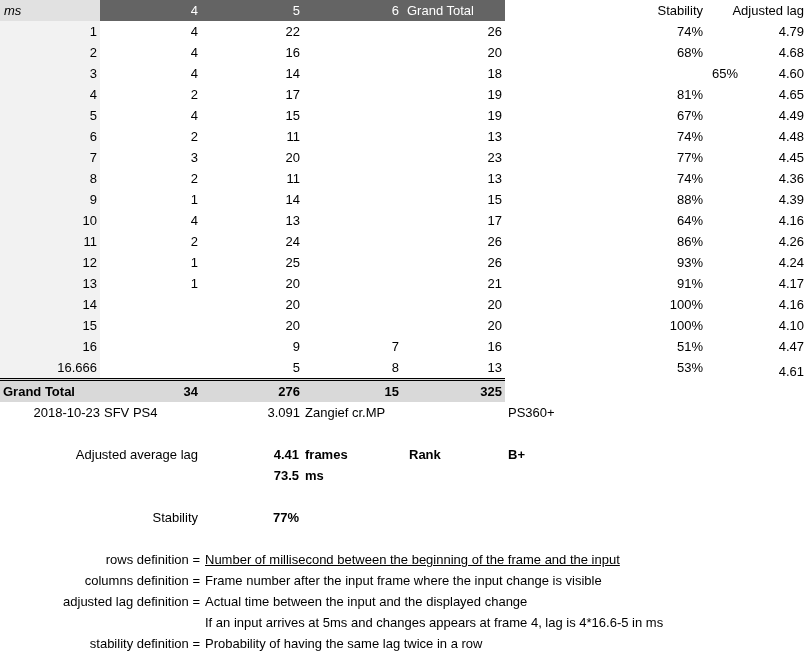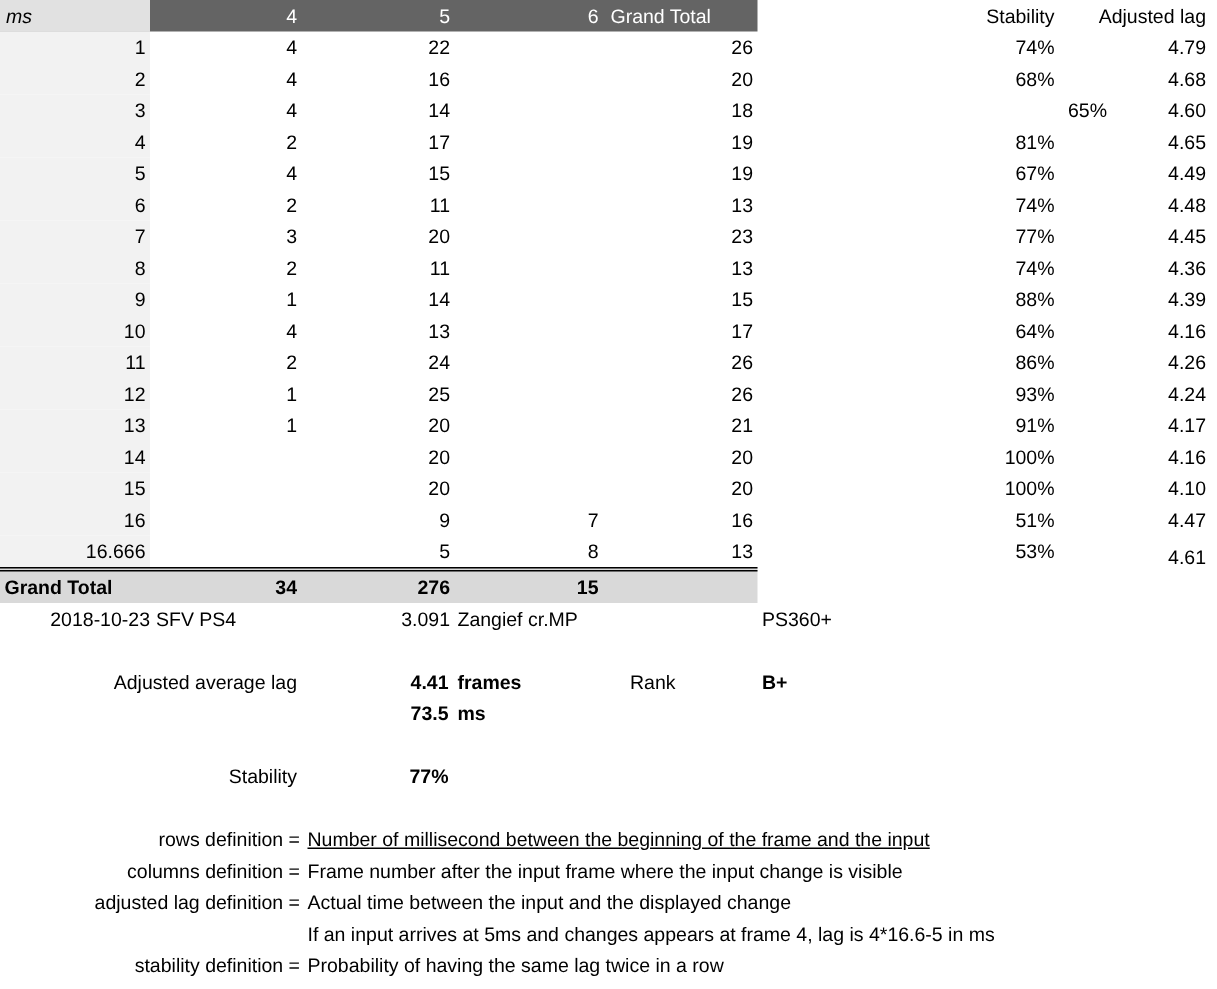--- a/index.html
+++ b/index.html
@@ -162,20 +162,21 @@
         <div class="c c2">5</div>
         <div class="c c3">8</div>
         <div class="c c4">13</div>
       </div>
     </div>
   <div class="total">
     <div class="lab">Grand Total</div>
     <div class="c c1">34</div>
     <div class="c c2">276</div>
     <div class="c c3">15</div>
+    <div class="c c4">325</div>
   </div>
 </div>
 
 <div class="stat-h r" style="left:600px;width:103px;">Stability</div>
 <div class="stat-h r" style="left:706px;width:98px;">Adjusted lag</div>
 <div id="stats-body">
     <div class="stat-row r" style="left: 600px; width: 103px; top: 21px;">74%</div>
     <div class="stat-row r" style="left: 706px; width: 98px; top: 21px;">4.79</div>
     <div class="stat-row r" style="left: 600px; width: 103px; top: 42px;">68%</div>
     <div class="stat-row r" style="left: 706px; width: 98px; top: 42px;">4.68</div>
@@ -213,21 +214,21 @@
 
 <div class="abs r" style="left:0;width:100px;top:402px;line-height:21px;">2018-10-23</div>
 <div class="abs" style="left:104px;top:402px;line-height:21px;">SFV PS4</div>
 <div class="abs r" style="left:230px;width:70px;top:402px;line-height:21px;">3.091</div>
 <div class="abs" style="left:305px;top:402px;line-height:21px;">Zangief cr.MP</div>
 <div class="abs" style="left:508px;top:402px;line-height:21px;">PS360+</div>
 
 <div class="abs r" style="left:0;width:198px;top:444px;line-height:21px;">Adjusted average lag</div>
 <div class="abs r bold" style="left:230px;width:69px;top:444px;line-height:21px;text-align:right;">4.41</div>
 <div class="abs bold" style="left:305px;top:444px;line-height:21px;">frames</div>
-<div class="abs" style="left:420px;top:444px;line-height:21px;">Rank</div>
+<div class="abs" style="left:409px;top:444px;line-height:21px;font-weight:bold;">Rank</div>
 <div class="abs bold" style="left:508px;top:444px;line-height:21px;">B+</div>
 <div class="abs r bold" style="left:230px;width:69px;top:465px;line-height:21px;">73.5</div>
 <div class="abs bold" style="left:305px;top:465px;line-height:21px;">ms</div>
 <div class="abs r" style="left:0;width:198px;top:507px;line-height:21px;">Stability</div>
 <div class="abs bold" style="left:273px;top:507px;line-height:21px;">77%</div>
 
 <div id="defs-body">
     <div class="abs r" style="left: 0px; width: 200px; top: 549px; line-height: 21px;">rows definition =</div>
     <div class="abs" style="left: 205px; top: 549px; line-height: 21px; text-decoration: underline;">Number of millisecond between the beginning of the frame and the input</div>
     <div class="abs r" style="left: 0px; width: 200px; top: 570px; line-height: 21px;">columns definition =</div>

